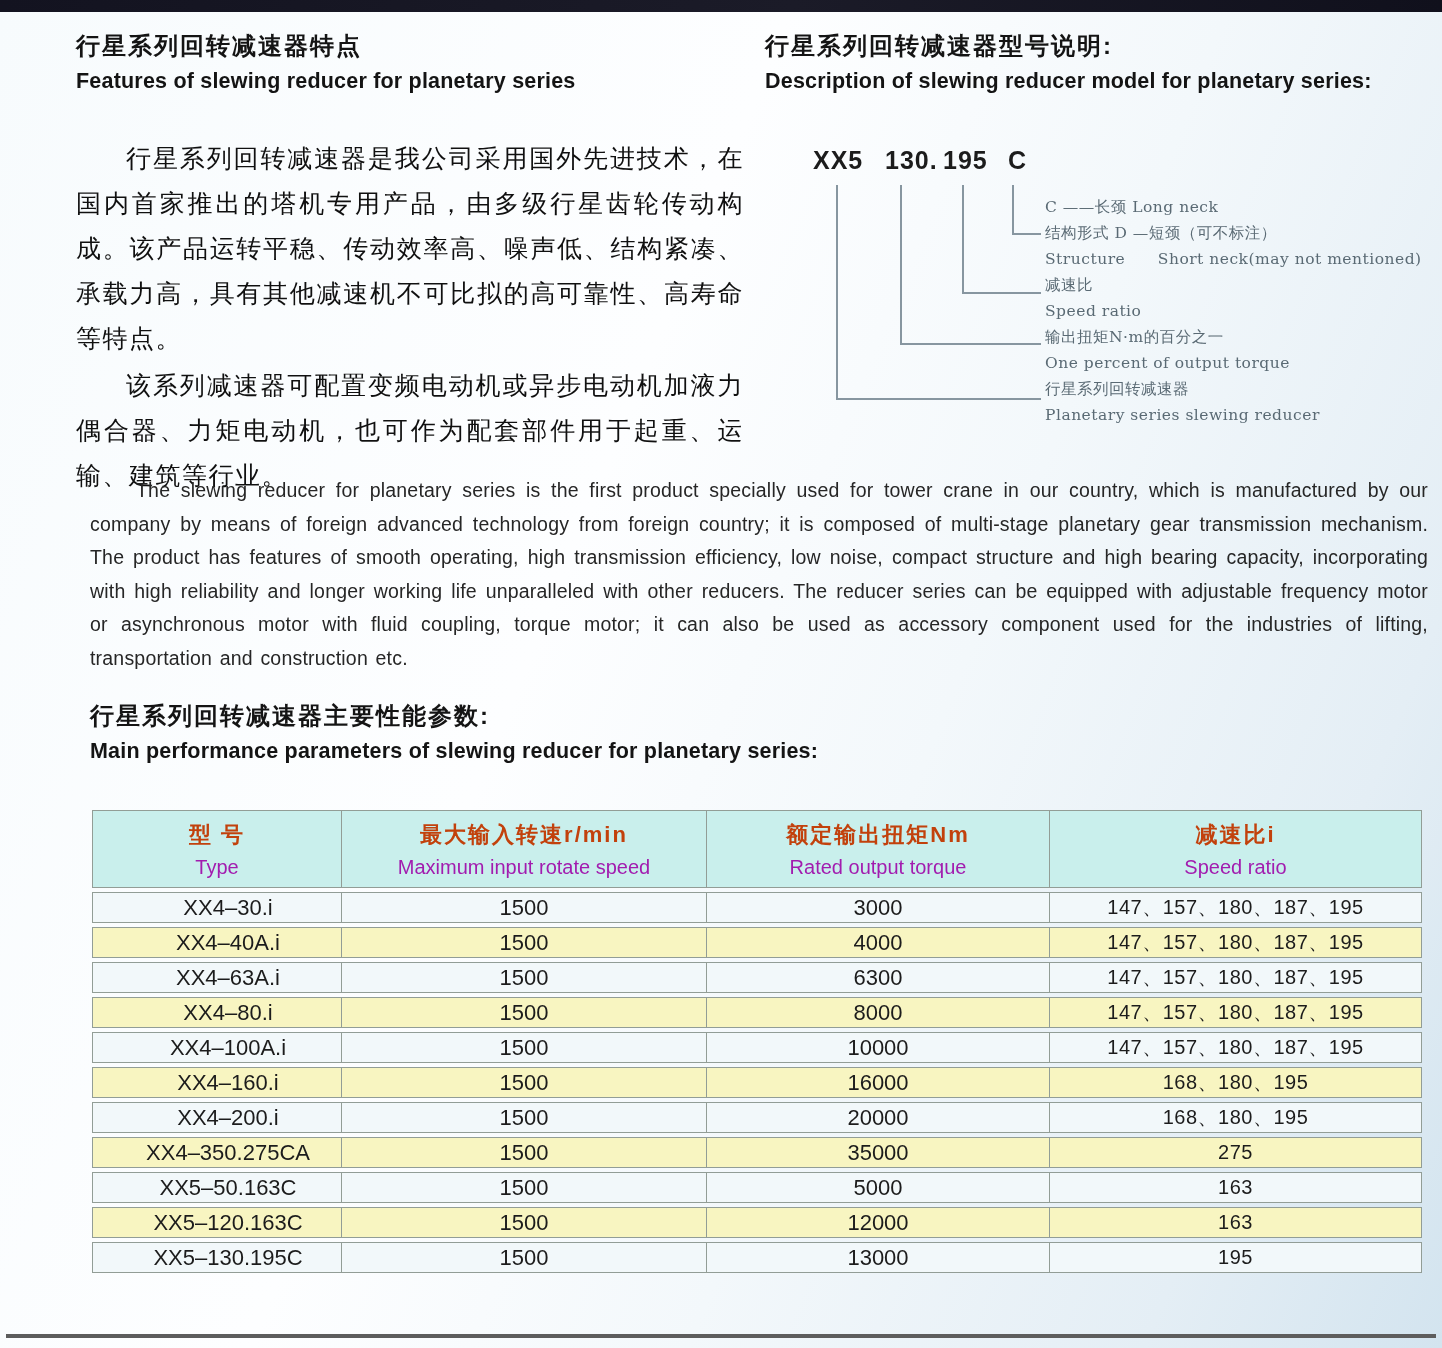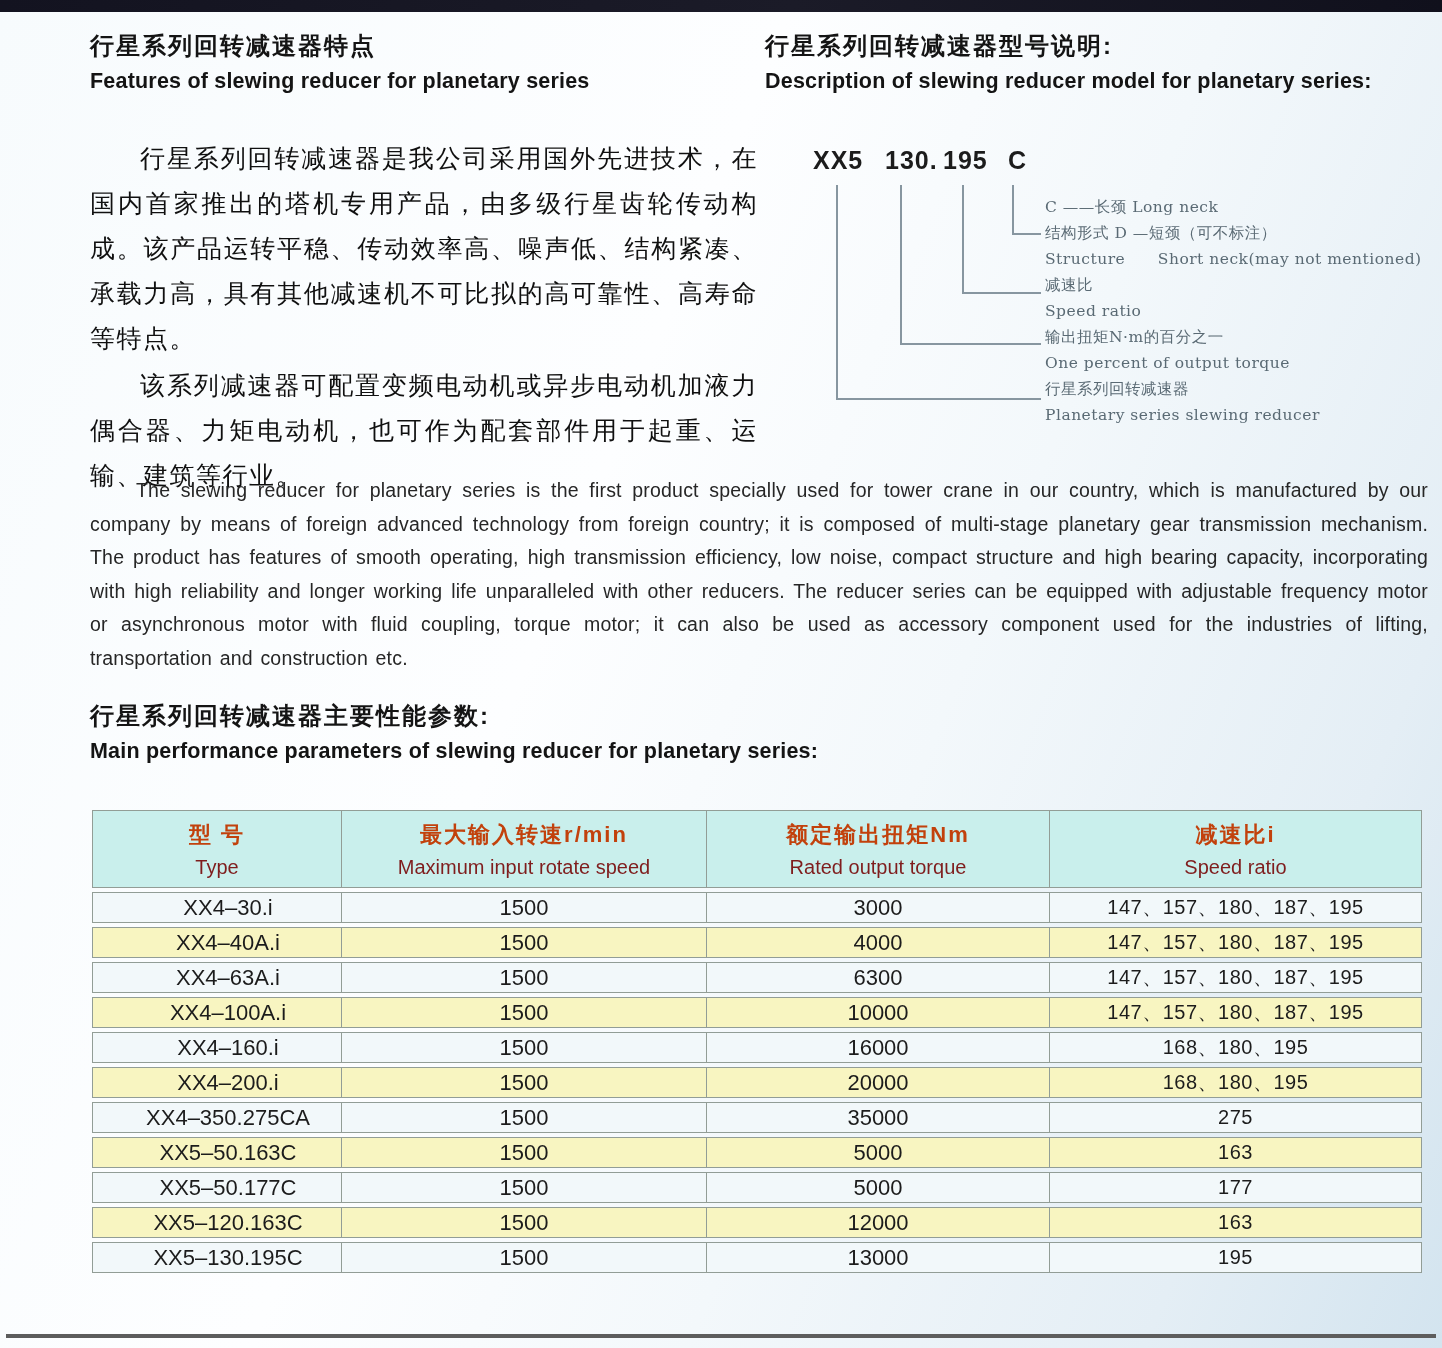--- a/index.html
+++ b/index.html
@@ -15,21 +15,21 @@
     color: #141414;
   }
 
   .topbar {
     position: absolute; top: 0; left: 0;
     width: 100%; height: 12px;
     background: linear-gradient(90deg, #131320 0%, #1b1b28 55%, #10101c 100%);
   }
 
   
-  .col-left { position: absolute; left: 90px; top: 30px; width: 668px; }
+  .col-left { position: absolute; left: 76px; top: 30px; width: 668px; }
   .h-zh { font-size: 24px; font-weight: 700; letter-spacing: 2px; line-height: 32px; }
   .h-en { font-size: 21.5px; font-weight: 700; line-height: 30px; margin-top: 4px; letter-spacing: 0.2px; }
   .zh-para {
     margin-top: 40px;
     font-size: 25px; font-weight: 400;
     line-height: 45px;
     letter-spacing: 1.5px;
     text-align: justify;
     text-indent: 2em;
     color: #101010;
@@ -87,21 +87,21 @@
   table { width: 100%; border-collapse: separate; border-spacing: 0 4px; table-layout: fixed; }
   th, td {
     border-top: 1.5px solid #929d96;
     border-bottom: 1.5px solid #929d96;
     border-right: 1.5px solid #929d96;
     overflow: hidden;
   }
   th:first-child, td:first-child { border-left: 1.5px solid #929d96; }
   thead th { height: 78px; background: var(--header-bg, #c9efec); vertical-align: middle; text-align: center; }
   .th-zh { font-size: 22px; font-weight: 700; letter-spacing: 2px; color: #c2410c; }
-  .th-en { font-size: 20px; font-weight: 400; margin-top: 6px; color: #7f1d1d; }
+  .th-en { font-size: 20px; font-weight: 400; margin-top: 6px; color: #a21caf; }
   tbody td { height: 31px; font-size: 22px; color: #1c1c1c; text-align: center; vertical-align: middle; }
   tbody td:first-child { text-align: center; padding-left: 22px; margin-top: 45px; }
   tbody tr:nth-child(odd)  td { background: var(--row-bg, #f2f8fa); }
   tbody tr:nth-child(even) td { background: var(--row-alt-bg, #f8f5c1); }
   tbody td:last-child { font-size: 20px; letter-spacing: 0.5px; }
 
   .bottom-rule {
     position: absolute; left: 6px; top: 1334px;
     width: 1430px; height: 4px;
     background: #5d5d5d;
@@ -204,20 +204,26 @@
       <td>4000</td>
       <td>147、157、180、187、195</td>
     </tr>
           <tr>
       <td>XX4–63A.i</td>
       <td>1500</td>
       <td>6300</td>
       <td>147、157、180、187、195</td>
     </tr>
           <tr>
+      <td>XX4–80.i</td>
+      <td>1500</td>
+      <td>8000</td>
+      <td>147、157、180、187、195</td>
+    </tr>
+          <tr>
       <td>XX4–100A.i</td>
       <td>1500</td>
       <td>10000</td>
       <td>147、157、180、187、195</td>
     </tr>
           <tr>
       <td>XX4–160.i</td>
       <td>1500</td>
       <td>16000</td>
       <td>168、180、195</td>
@@ -234,26 +240,20 @@
       <td>35000</td>
       <td>275</td>
     </tr>
           <tr>
       <td>XX5–50.163C</td>
       <td>1500</td>
       <td>5000</td>
       <td>163</td>
     </tr>
           <tr>
-      <td>XX5–50.177C</td>
-      <td>1500</td>
-      <td>5000</td>
-      <td>177</td>
-    </tr>
-          <tr>
       <td>XX5–120.163C</td>
       <td>1500</td>
       <td>12000</td>
       <td>163</td>
     </tr>
           <tr>
       <td>XX5–130.195C</td>
       <td>1500</td>
       <td>13000</td>
       <td>195</td>

